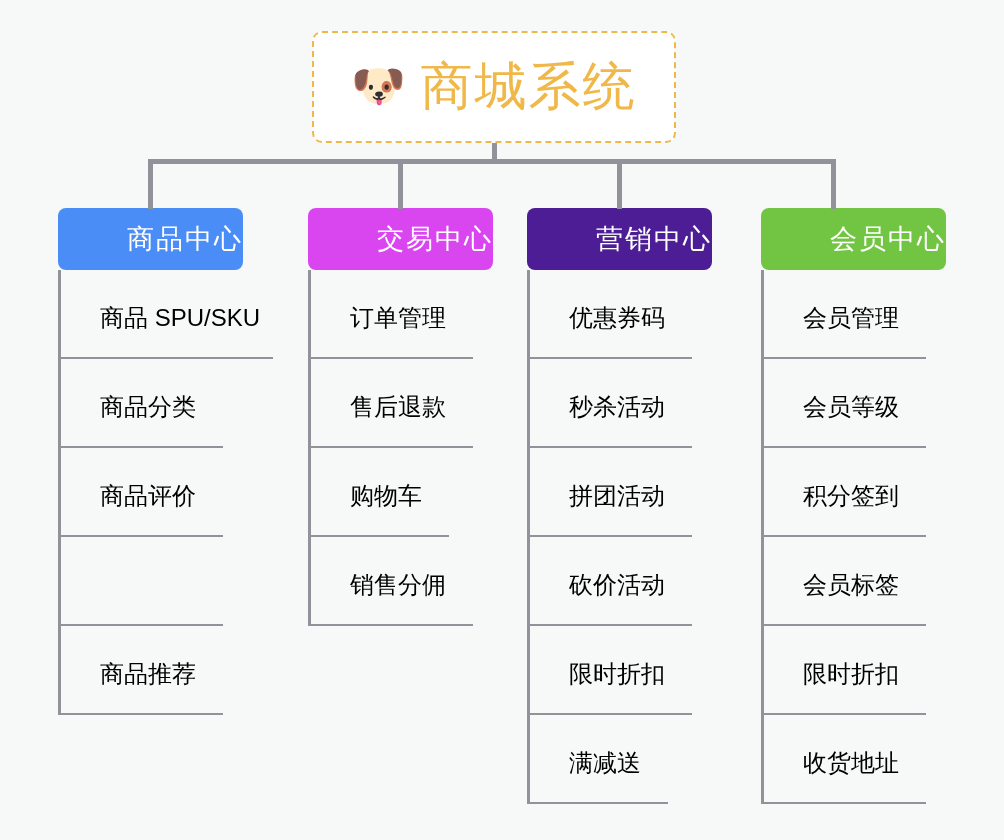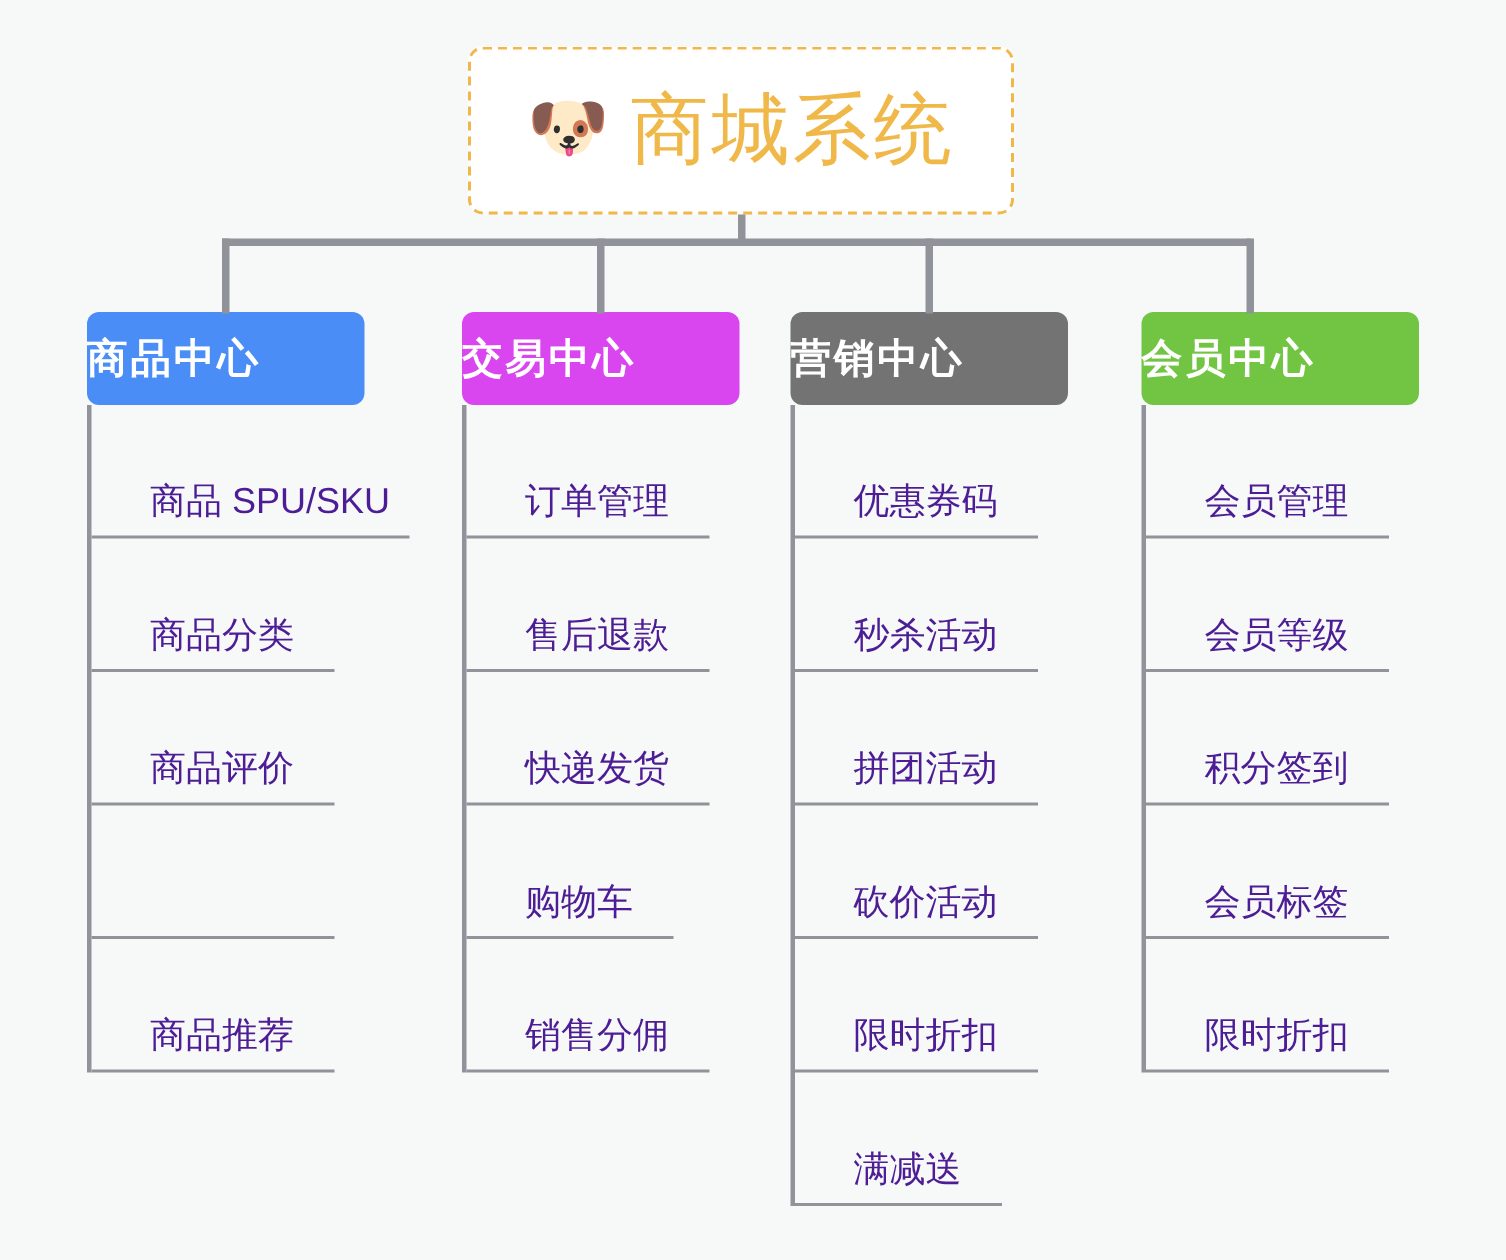--- a/index.html
+++ b/index.html
@@ -77,23 +77,22 @@
   
   .column {
     position: absolute;
     top: 208px;
   }
   .cat-card {
     height: 62px;
     border-radius: 8px;
     display: flex;
     align-items: center;
-    justify-content: flex-start;
+    justify-content: flex-end;
     box-sizing: border-box;
-    font-weight: bold;
   }
   .cat-label {
     font-size: 27px;
     color: #ffffff;
     letter-spacing: 2px;
     white-space: nowrap;
   }
 
   
   .item-list {
@@ -112,23 +111,23 @@
   }
   .item-underline {
     position: absolute;
     left: -15px;
     bottom: 0;
     height: 2px;
     background: #909399;
   }
   .item-label {
     font-size: 24px;
-    color: #4c1d95;
+    color: #000000;
     white-space: nowrap;
-    padding-bottom: 9px;
+    padding-bottom: 25px;
     position: relative;
     z-index: 2;
   }
 </style>
 </head>
 <body>
 
 <div id="diagram">
 
   <div class="root-node">
@@ -173,35 +172,31 @@
         <div class="item-list">
           <div class="item">
             <div class="item-underline" style="width: 162px;"></div>
             <span class="item-label">订单管理</span>
           </div>
           <div class="item">
             <div class="item-underline" style="width: 162px;"></div>
             <span class="item-label">售后退款</span>
           </div>
           <div class="item">
-            <div class="item-underline" style="width: 162px;"></div>
-            <span class="item-label">快递发货</span>
-          </div>
-          <div class="item">
             <div class="item-underline" style="width: 138px;"></div>
             <span class="item-label">购物车</span>
           </div>
           <div class="item">
             <div class="item-underline" style="width: 162px;"></div>
             <span class="item-label">销售分佣</span>
           </div>
         </div>
       </div>
       <div class="column" style="left: 527px; width: 185px;">
-        <div class="cat-card" style="background: #737373;">
+        <div class="cat-card" style="background: #4c1d95;">
           <span class="cat-label">营销中心</span>
         </div>
         <div class="item-list">
           <div class="item">
             <div class="item-underline" style="width: 162px;"></div>
             <span class="item-label">优惠券码</span>
           </div>
           <div class="item">
             <div class="item-underline" style="width: 162px;"></div>
             <span class="item-label">秒杀活动</span>
@@ -241,20 +236,24 @@
             <div class="item-underline" style="width: 162px;"></div>
             <span class="item-label">积分签到</span>
           </div>
           <div class="item">
             <div class="item-underline" style="width: 162px;"></div>
             <span class="item-label">会员标签</span>
           </div>
           <div class="item">
             <div class="item-underline" style="width: 162px;"></div>
             <span class="item-label">限时折扣</span>
+          </div>
+          <div class="item">
+            <div class="item-underline" style="width: 162px;"></div>
+            <span class="item-label">收货地址</span>
           </div>
         </div>
       </div>
     </div>
 
 <div class="conn conn-drop" style="left: 148px;"></div>
     <div class="conn conn-drop" style="left: 398px;"></div>
     <div class="conn conn-drop" style="left: 617px;"></div>
     <div class="conn conn-drop" style="left: 831px;"></div>
   </div>

